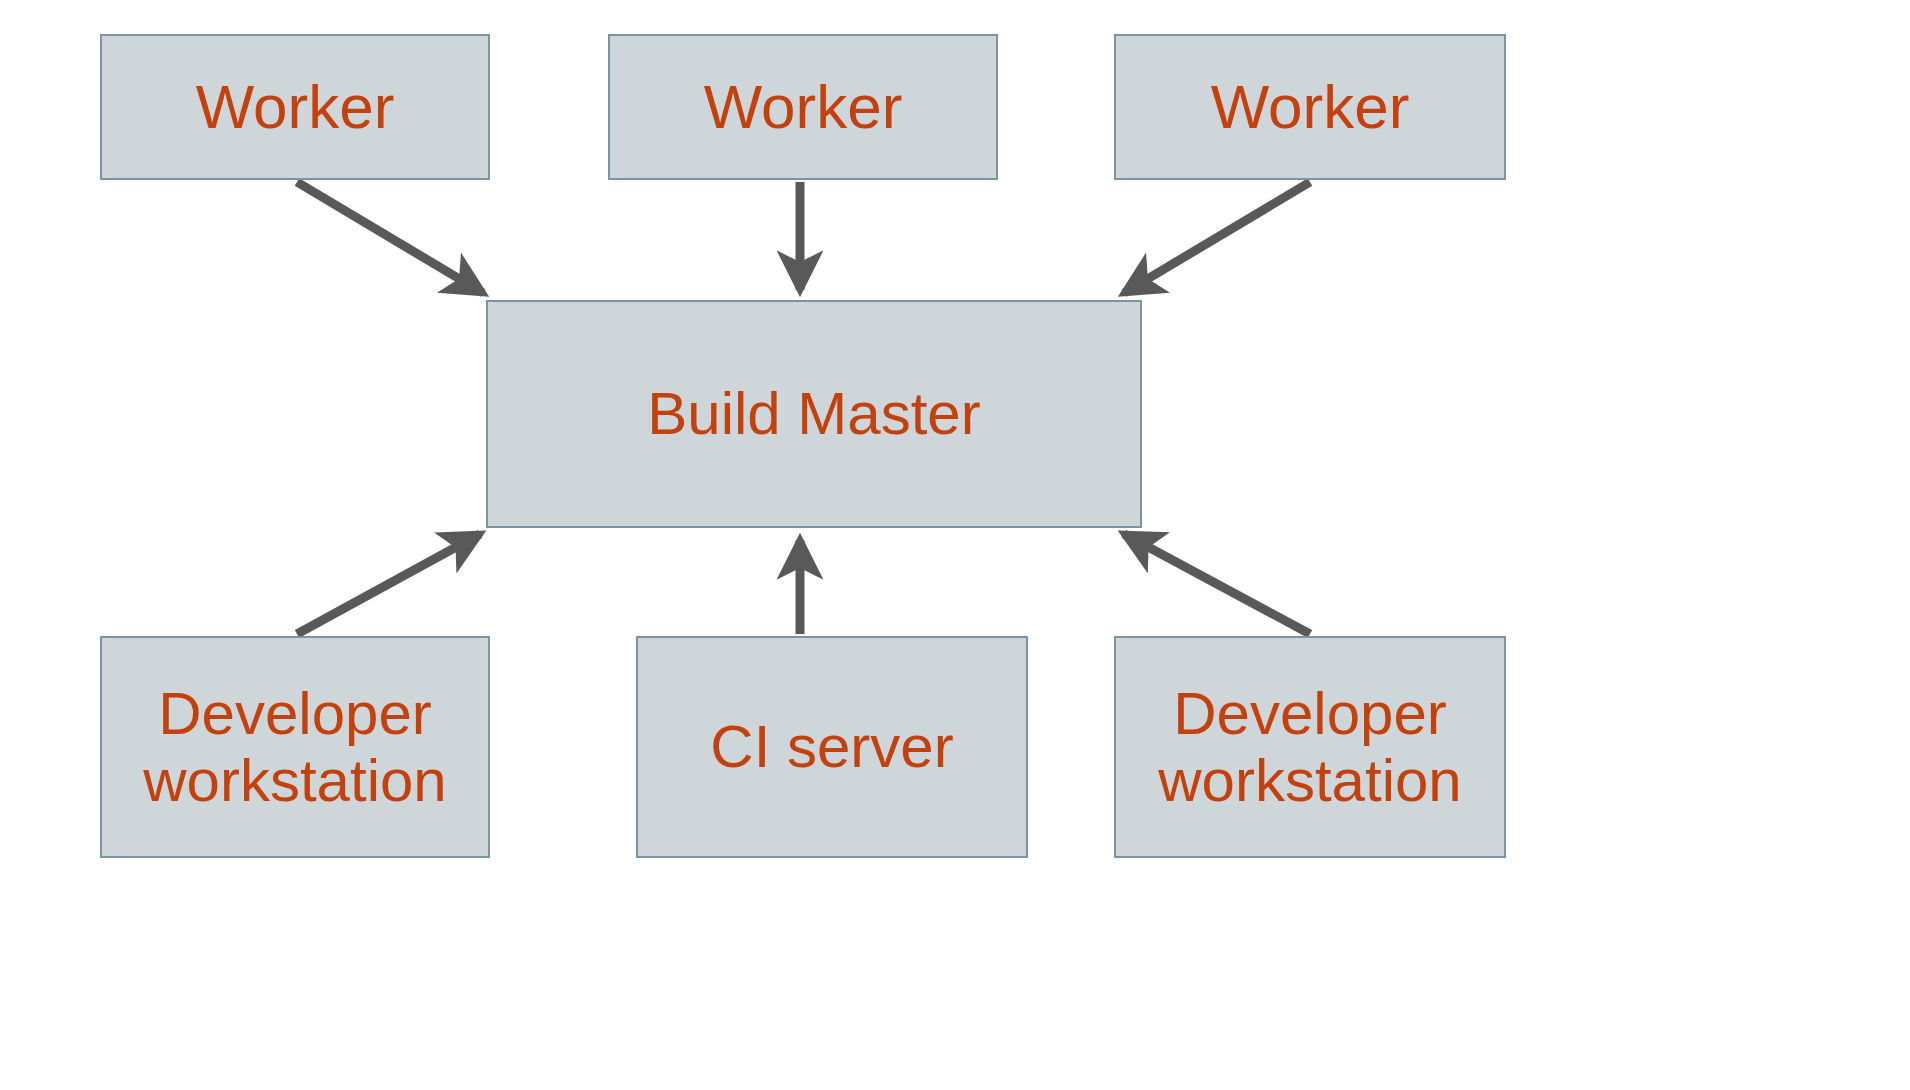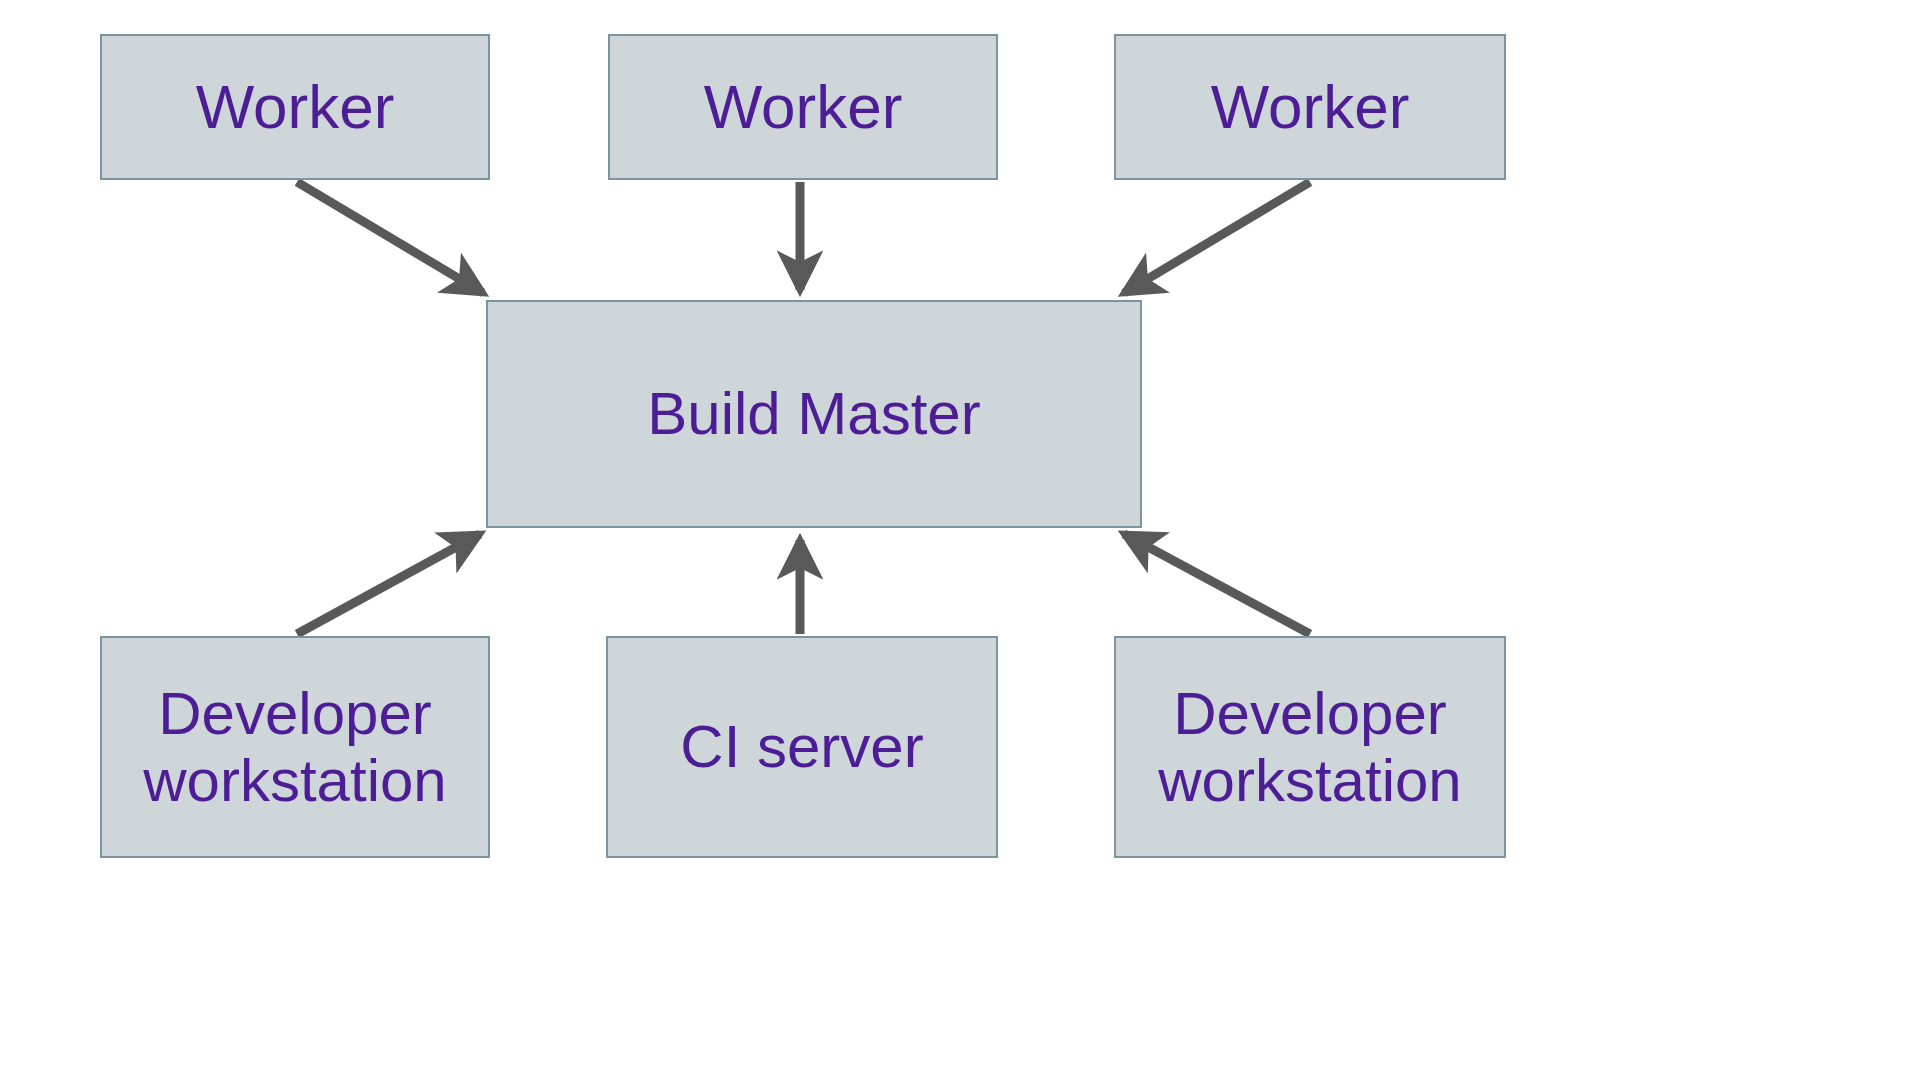--- a/index.html
+++ b/index.html
@@ -27,38 +27,38 @@
   }
   .node {
     position: absolute;
     box-sizing: border-box;
     background: #ced6da;
     border: 2px solid #7b94a1;
     display: flex;
     align-items: center;
     justify-content: center;
     text-align: center;
-    color: #4c1d95;
+    color: #c2410c;
     line-height: 1.12;
     white-space: pre-line;
     z-index: 2;
   }
   .node-label {
     display: block;
     padding: 0 6px;
   }
   
   #node-worker-1 { left: 100px;  top: 34px;  width: 390px; height: 146px; font-size: 62px; }
   #node-worker-2 { left: 608px;  top: 34px;  width: 390px; height: 146px; font-size: 62px; }
   #node-worker-3 { left: 1114px; top: 34px;  width: 392px; height: 146px; font-size: 62px; }
   
   #node-build-master { left: 486px; top: 300px; width: 656px; height: 228px; font-size: 60px; }
   
   #node-dev-left  { left: 100px;  top: 636px; width: 390px; height: 222px; font-size: 60px; }
-  #node-ci-server { left: 606px;  top: 636px; width: 392px; height: 222px; font-size: 60px; align-items: center; }
+  #node-ci-server { left: 636px;  top: 636px; width: 392px; height: 222px; font-size: 60px; align-items: center; }
   #node-dev-right { left: 1114px; top: 636px; width: 392px; height: 222px; font-size: 60px; }
 </style>
 </head>
 <body>
 
 <div id="canvas">
 
   <svg id="edges" width="1910" height="1090" viewBox="0 0 1910 1090" xmlns="http://www.w3.org/2000/svg">
     <defs>
       <marker id="arrowhead" markerWidth="5.2" markerHeight="5.2" refX="4.4" refY="2.6" orient="auto" markerUnits="strokeWidth">

